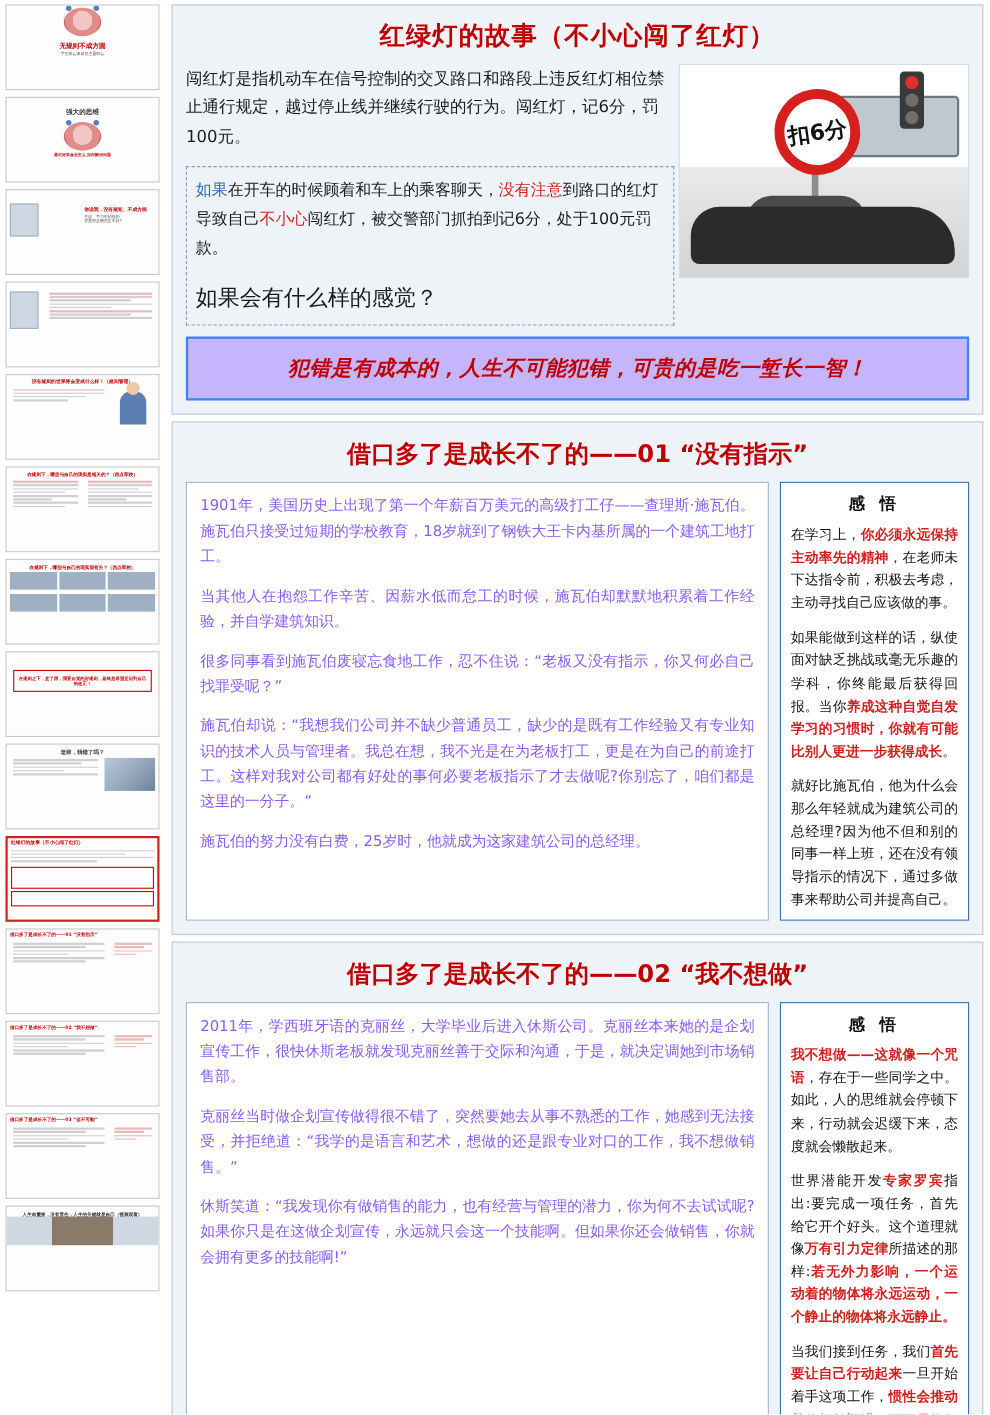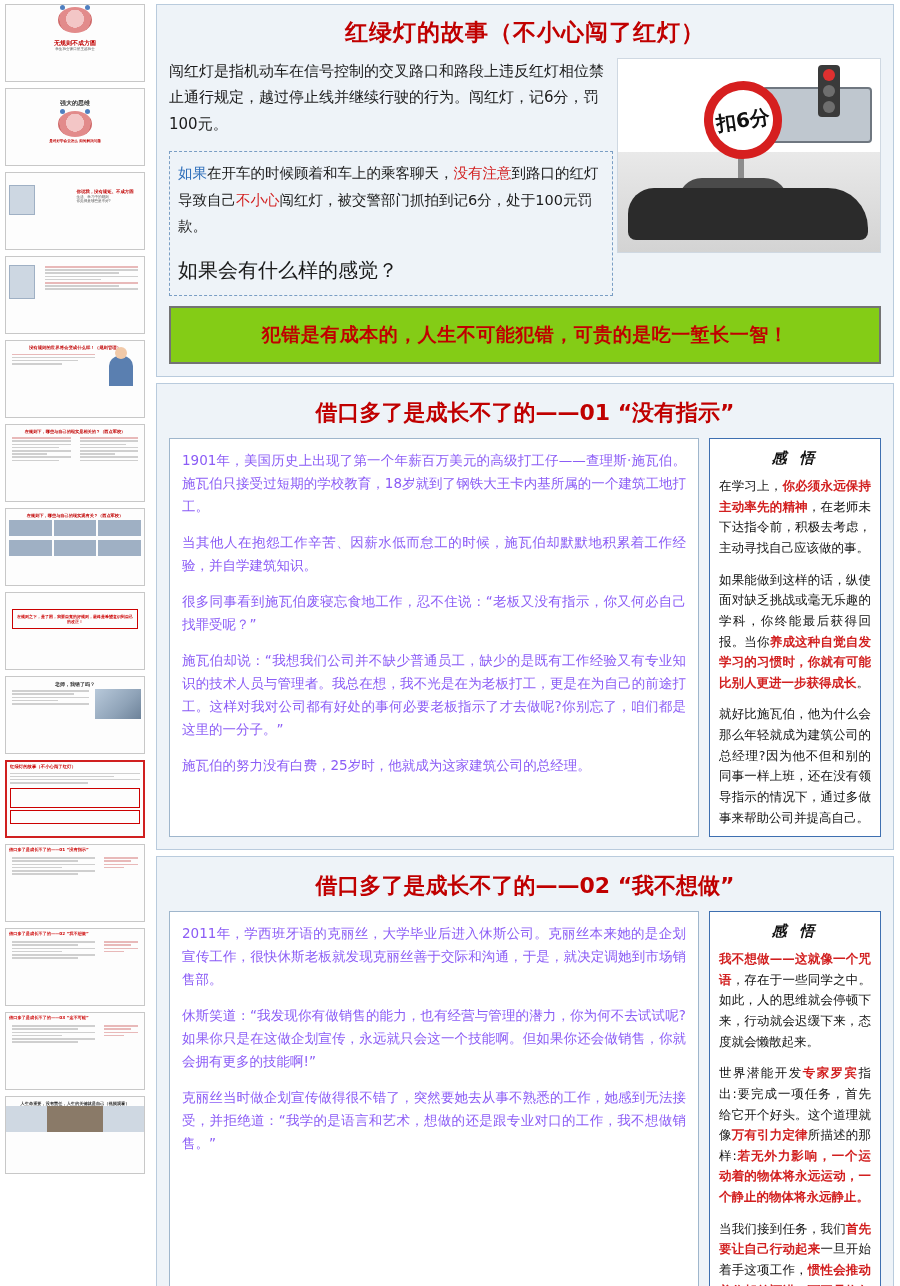--- a/index.html
+++ b/index.html
@@ -188,23 +188,24 @@
   }
   .traffic-light i {
     display:block; width:12px;height:12px;border-radius:50%;
     margin:4px auto 0; background:#6e6e6e;
   }
   .traffic-light i.on { background:#e03030; }
 
   
   .redbox {
     margin-top: 10px;
-    border: 2px solid #737373;
-    background: #84cc16;
+    border: 2px solid #3b82f6;
+    background: #c4b5fd;
     padding: 10px 12px;
+    font-style: italic;
   }
   .redbox p {
     margin: 4px 0;
     color: #c00000;
     font-size: 19px;
     font-weight: bold;
     letter-spacing: .5px;
     text-align: center;
   }
 
@@ -241,21 +242,20 @@
     border: 1px solid #3e6fb0;
     padding: 8px 9px;
   }
   .col-right h4 {
     margin: 2px 0 8px;
     text-align: center;
     font-size: 15px;
     font-weight: bold;
     color: #111;
     letter-spacing: 4px;
-    font-style: italic;
   }
   .col-right p {
     margin: 0 0 11px;
     font-size: 12.5px;
     line-height: 1.65;
     color: #111;
     text-align: justify;
   }
   .col-right p:last-child { margin-bottom: 0; }
   .em-red { color: #d21f1f; font-weight: bold; }
@@ -519,22 +519,22 @@
           <p>就好比施瓦伯，他为什么会那么年轻就成为建筑公司的总经理?因为他不但和别的同事一样上班，还在没有领导指示的情况下，通过多做事来帮助公司并提高自己。</p>
         </aside>
       </div>
     </section>
 
     <section class="slide">
       <h2 class="s-title">借口多了是成长不了的——02 “我不想做”</h2>
       <div class="two-col">
         <div class="col-left">
           <p>2011年，学西班牙语的克丽丝，大学毕业后进入休斯公司。克丽丝本来她的是企划宣传工作，很快休斯老板就发现克丽丝善于交际和沟通，于是，就决定调她到市场销售部。</p>
+          <p>克丽丝当时做企划宣传做得很不错了，突然要她去从事不熟悉的工作，她感到无法接受，并拒绝道：“我学的是语言和艺术，想做的还是跟专业对口的工作，我不想做销售。”</p>
           <p>休斯笑道：“我发现你有做销售的能力，也有经营与管理的潜力，你为何不去试试呢?如果你只是在这做企划宣传，永远就只会这一个技能啊。但如果你还会做销售，你就会拥有更多的技能啊!”</p>
-          <p>克丽丝当时做企划宣传做得很不错了，突然要她去从事不熟悉的工作，她感到无法接受，并拒绝道：“我学的是语言和艺术，想做的还是跟专业对口的工作，我不想做销售。”</p>
         </div>
         <aside class="col-right">
           <h4>感 悟</h4>
           <p><span class="em-red">我不想做——这就像一个咒语</span><span>，存在于一些同学之中。如此，人的思维就会停顿下来，行动就会迟缓下来，态度就会懒散起来。</span></p>
           <p><span>世界潜能开发</span><span class="em-red">专家罗宾</span><span>指出:要完成一项任务，首先给它开个好头。这个道理就像</span><span class="em-red">万有引力定律</span><span>所描述的那样:</span><span class="em-red">若无外力影响，一个运动着的物体将永远运动，一个静止的物体将永远静止。</span></p>
           <p><span>当我们接到任务，我们</span><span class="em-red">首先要让自己行动起来</span><span>一旦开始着手这项工作，</span><span class="em-red">惯性会推动着你朝前迈进，而不是抱怨说我不想做了！</span></p>
         </aside>
       </div>
     </section>
 

